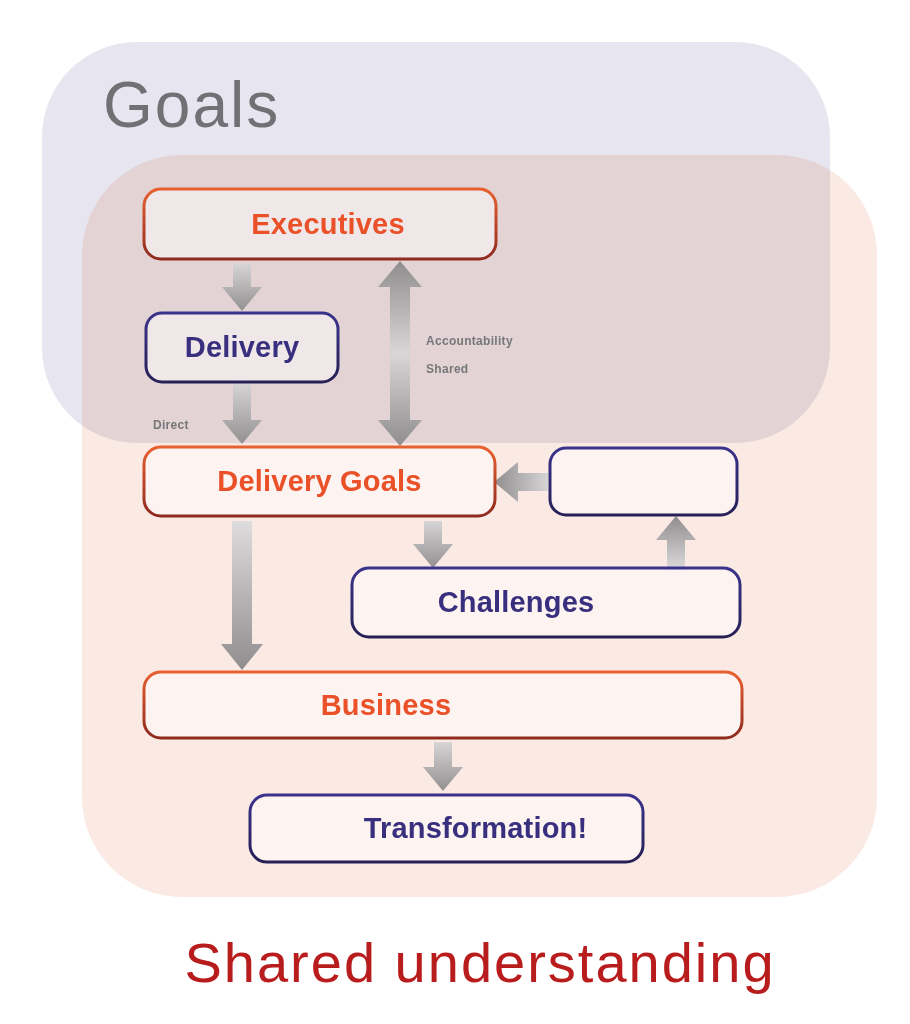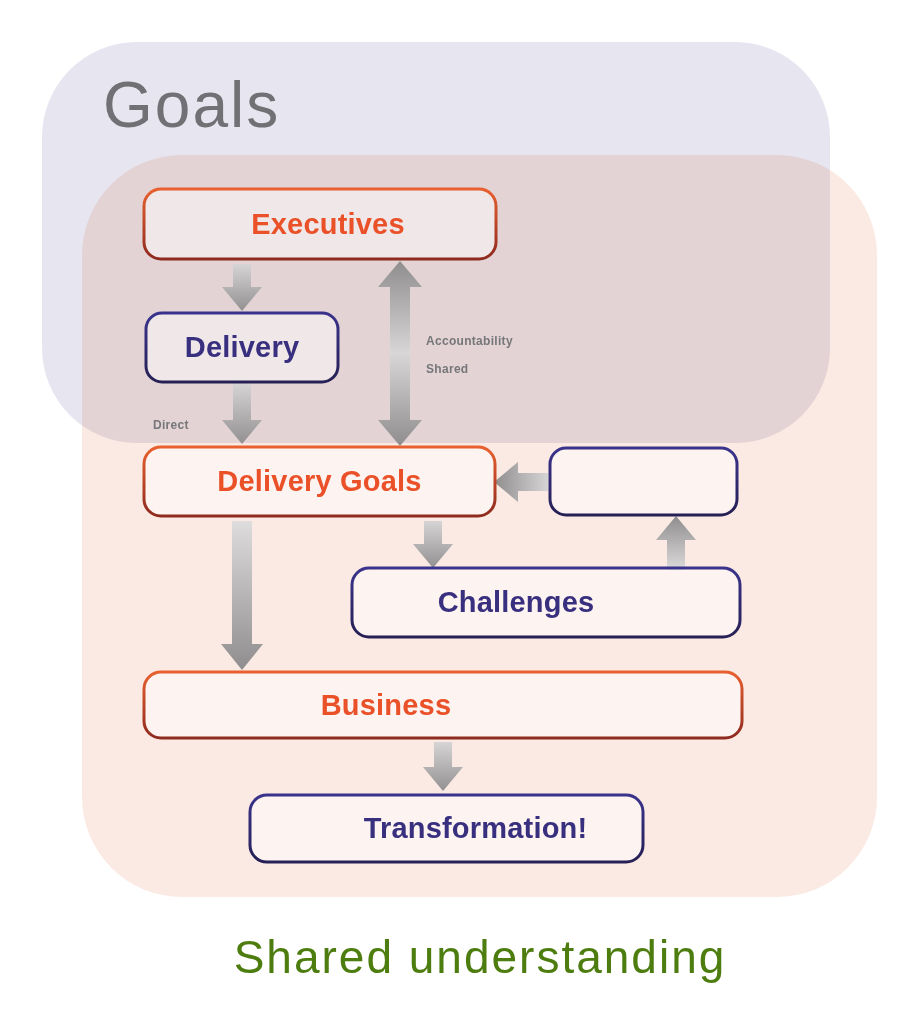--- a/index.html
+++ b/index.html
@@ -10,21 +10,21 @@
   .region{position:absolute;mix-blend-mode:multiply;}
   .region-goals{left:42px;top:42px;width:788px;height:401px;border-radius:95px;background:#e7e6f0;}
   .region-shared{left:82px;top:155px;width:795px;height:742px;border-radius:100px;background:#fbeae3;}
   .diagram-svg{position:absolute;left:0;top:0;width:910px;height:1024px;}
   .goals-label{
     position:absolute;left:103px;top:68px;font-size:64px;font-weight:400;
     color:#717175;letter-spacing:2px;
   }
   .shared-label{
     position:absolute;left:85px;top:930px;width:790px;text-align:center;
-    font-size:46px;font-weight:400;color:#4d7c0f;letter-spacing:2px;
+    font-size:56px;font-weight:400;color:#b91c1c;letter-spacing:2px;
   }
   .node-label{
     position:absolute;display:flex;align-items:center;justify-content:center;
     font-size:29px;font-weight:700;letter-spacing:0.2px;
   }
   .node-label.orange{color:#ea5128;}
   .node-label.navy{color:#38307f;}
   .lbl-executives{left:144px;top:189px;width:368px;height:70px;}
   .lbl-decisions{left:146px;top:313px;width:192px;height:69px;}
   .lbl-delivery{left:144px;top:447px;width:351px;height:69px;}

